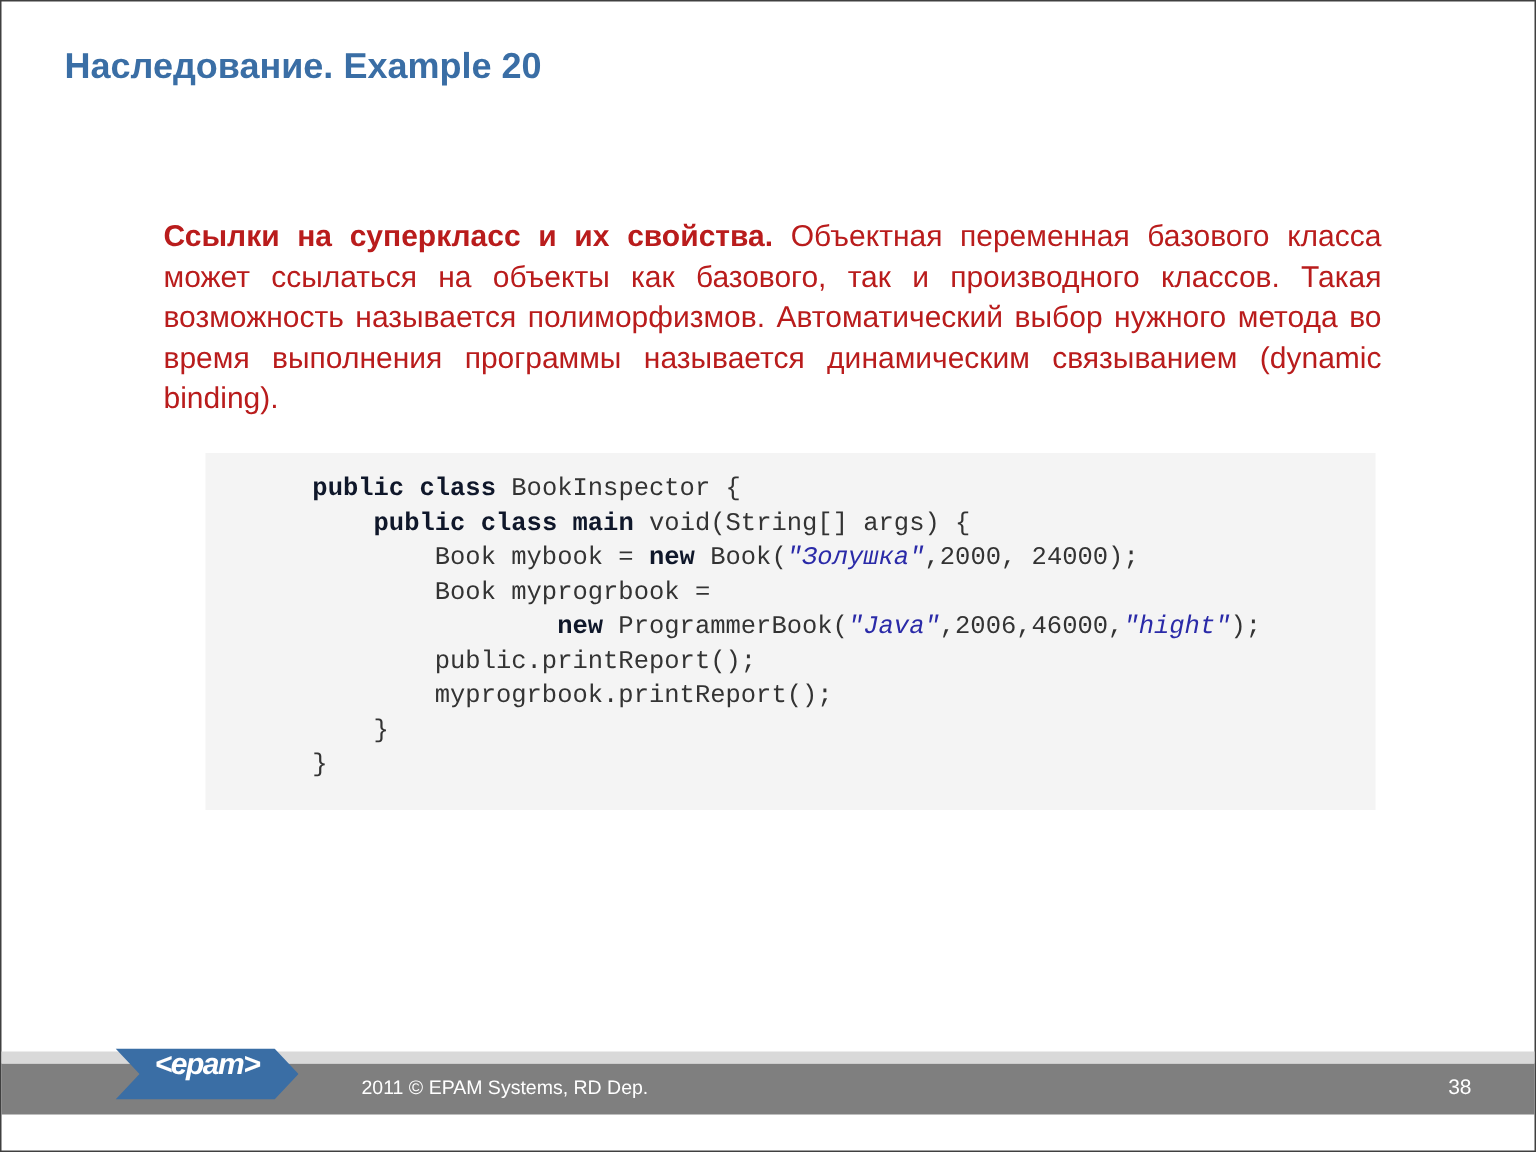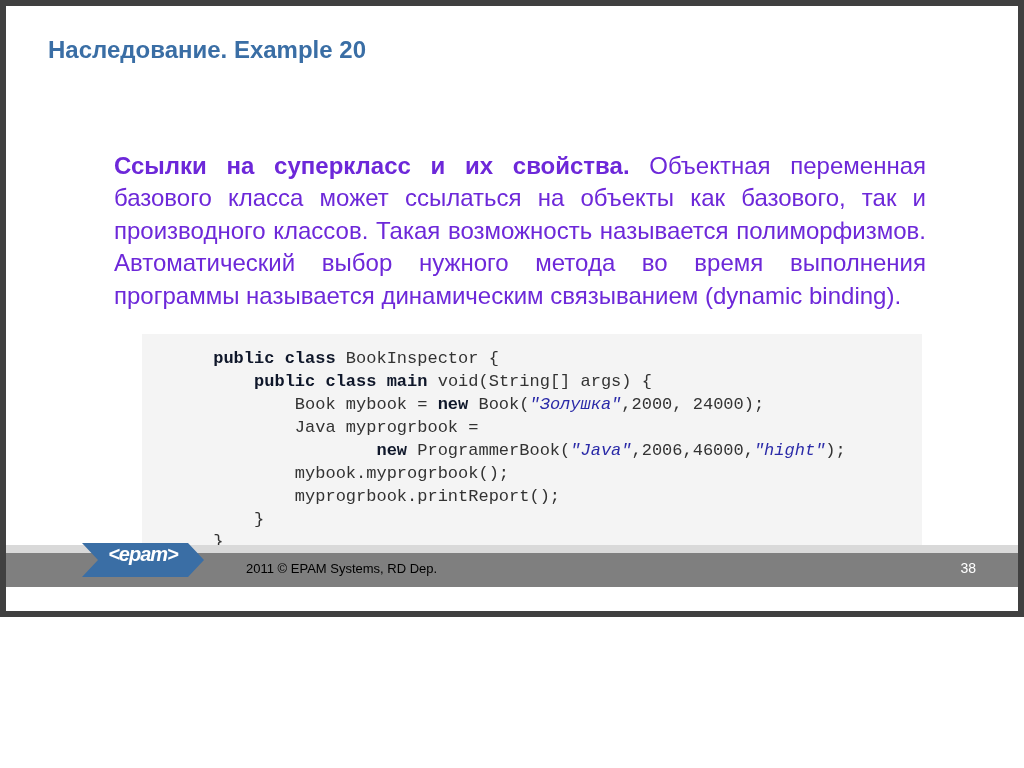--- a/index.html
+++ b/index.html
@@ -1,41 +1,41 @@
 <!DOCTYPE html>
 <html><head>
 <meta charset="utf-8">
 <style>
   * { margin: 0; padding: 0; box-sizing: border-box; }
   html, body { width: 1024px; height: 768px; font-family: Arial, Helvetica, sans-serif; background: #fff; }
   .slide {
     position: relative;
     width: 1024px;
-    height: 617px;
-    border: 6px solid #404040;
+    height: 768px;
+    border: 1px solid #404040;
     background: #fff;
   }
   .title {
     position: absolute;
     top: 30px;
     left: 42px;
     font-size: 24px;
     font-weight: bold;
     color: #3a6ea5;
   }
   .body {
     position: absolute;
     top: 144px;
     left: 108px;
     width: 812px;
   }
   .para {
-    font-size: 24px;
+    font-size: 20px;
     line-height: 1.35;
-    color: #6d28d9;
+    color: #b91c1c;
     text-align: justify;
   }
   .para .lead { font-weight: bold; }
   .code-block {
     margin-top: 22px;
     margin-left: 28px;
     width: 780px;
     background: #f4f4f4;
     padding: 14px 10px 18px 10px;
     font-family: "Courier New", monospace;
@@ -79,21 +79,21 @@
   }
   .logo-bg {
     position: absolute;
     inset: 0;
   }
   .logo-text { position: relative; letter-spacing: -1px; }
   .footer-text {
     position: absolute;
     left: 240px;
     top: 8px;
-    color: #000000;
+    color: #ffffff;
     font-size: 13px;
     font-family: Verdana, Geneva, sans-serif;
   }
   .page-num {
     position: absolute;
     right: 42px;
     top: 7px;
     color: #fff;
     font-size: 14px;
     font-family: Verdana, Geneva, sans-serif;
@@ -107,23 +107,23 @@
   <div class="title">Наследование. Example 20</div>
 
   <div class="body">
     <p class="para">
       <span class="lead">Ссылки на суперкласс и их свойства.</span><span> Объектная переменная базового класса может ссылаться на объекты как базового, так и производного классов. Такая возможность называется полиморфизмов. Автоматический выбор нужного метода во время выполнения программы называется динамическим связыванием (dynamic binding).</span>
     </p>
 
     <div class="code-block"><span>      <span class="kw">public</span><span> </span><span class="kw">class</span><span> BookInspector {</span></span>
 <span>          <span class="kw">public</span><span> </span><span class="kw">class</span><span> </span><span class="kw">main</span><span> void(String[] args) {</span></span>
 <span>              <span>Book mybook = </span><span class="kw">new</span><span> Book(</span><span class="str">"Золушка"</span><span>,2000, 24000);</span></span>
-<span>              <span>Java myprogrbook =</span></span>
+<span>              <span>Book myprogrbook =</span></span>
 <span>                      <span class="kw">new</span><span> ProgrammerBook(</span><span class="str">"Java"</span><span>,2006,46000,</span><span class="str">"hight"</span><span>);</span></span>
-<span>              <span>mybook.myprogrbook();</span></span>
+<span>              <span>public.printReport();</span></span>
 <span>              <span>myprogrbook.printReport();</span></span>
 <span>          <span>}</span></span>
 <span>      <span>}</span></span></div>
   </div>
 
   <div class="footer">
     <div class="footer-top"></div>
     <div class="logo">
       <svg class="logo-bg" viewBox="0 0 122 34" preserveAspectRatio="none">
         <polygon points="0,0 106,0 122,17 106,34 0,34 16,17" fill="#3a6ea5"></polygon>

